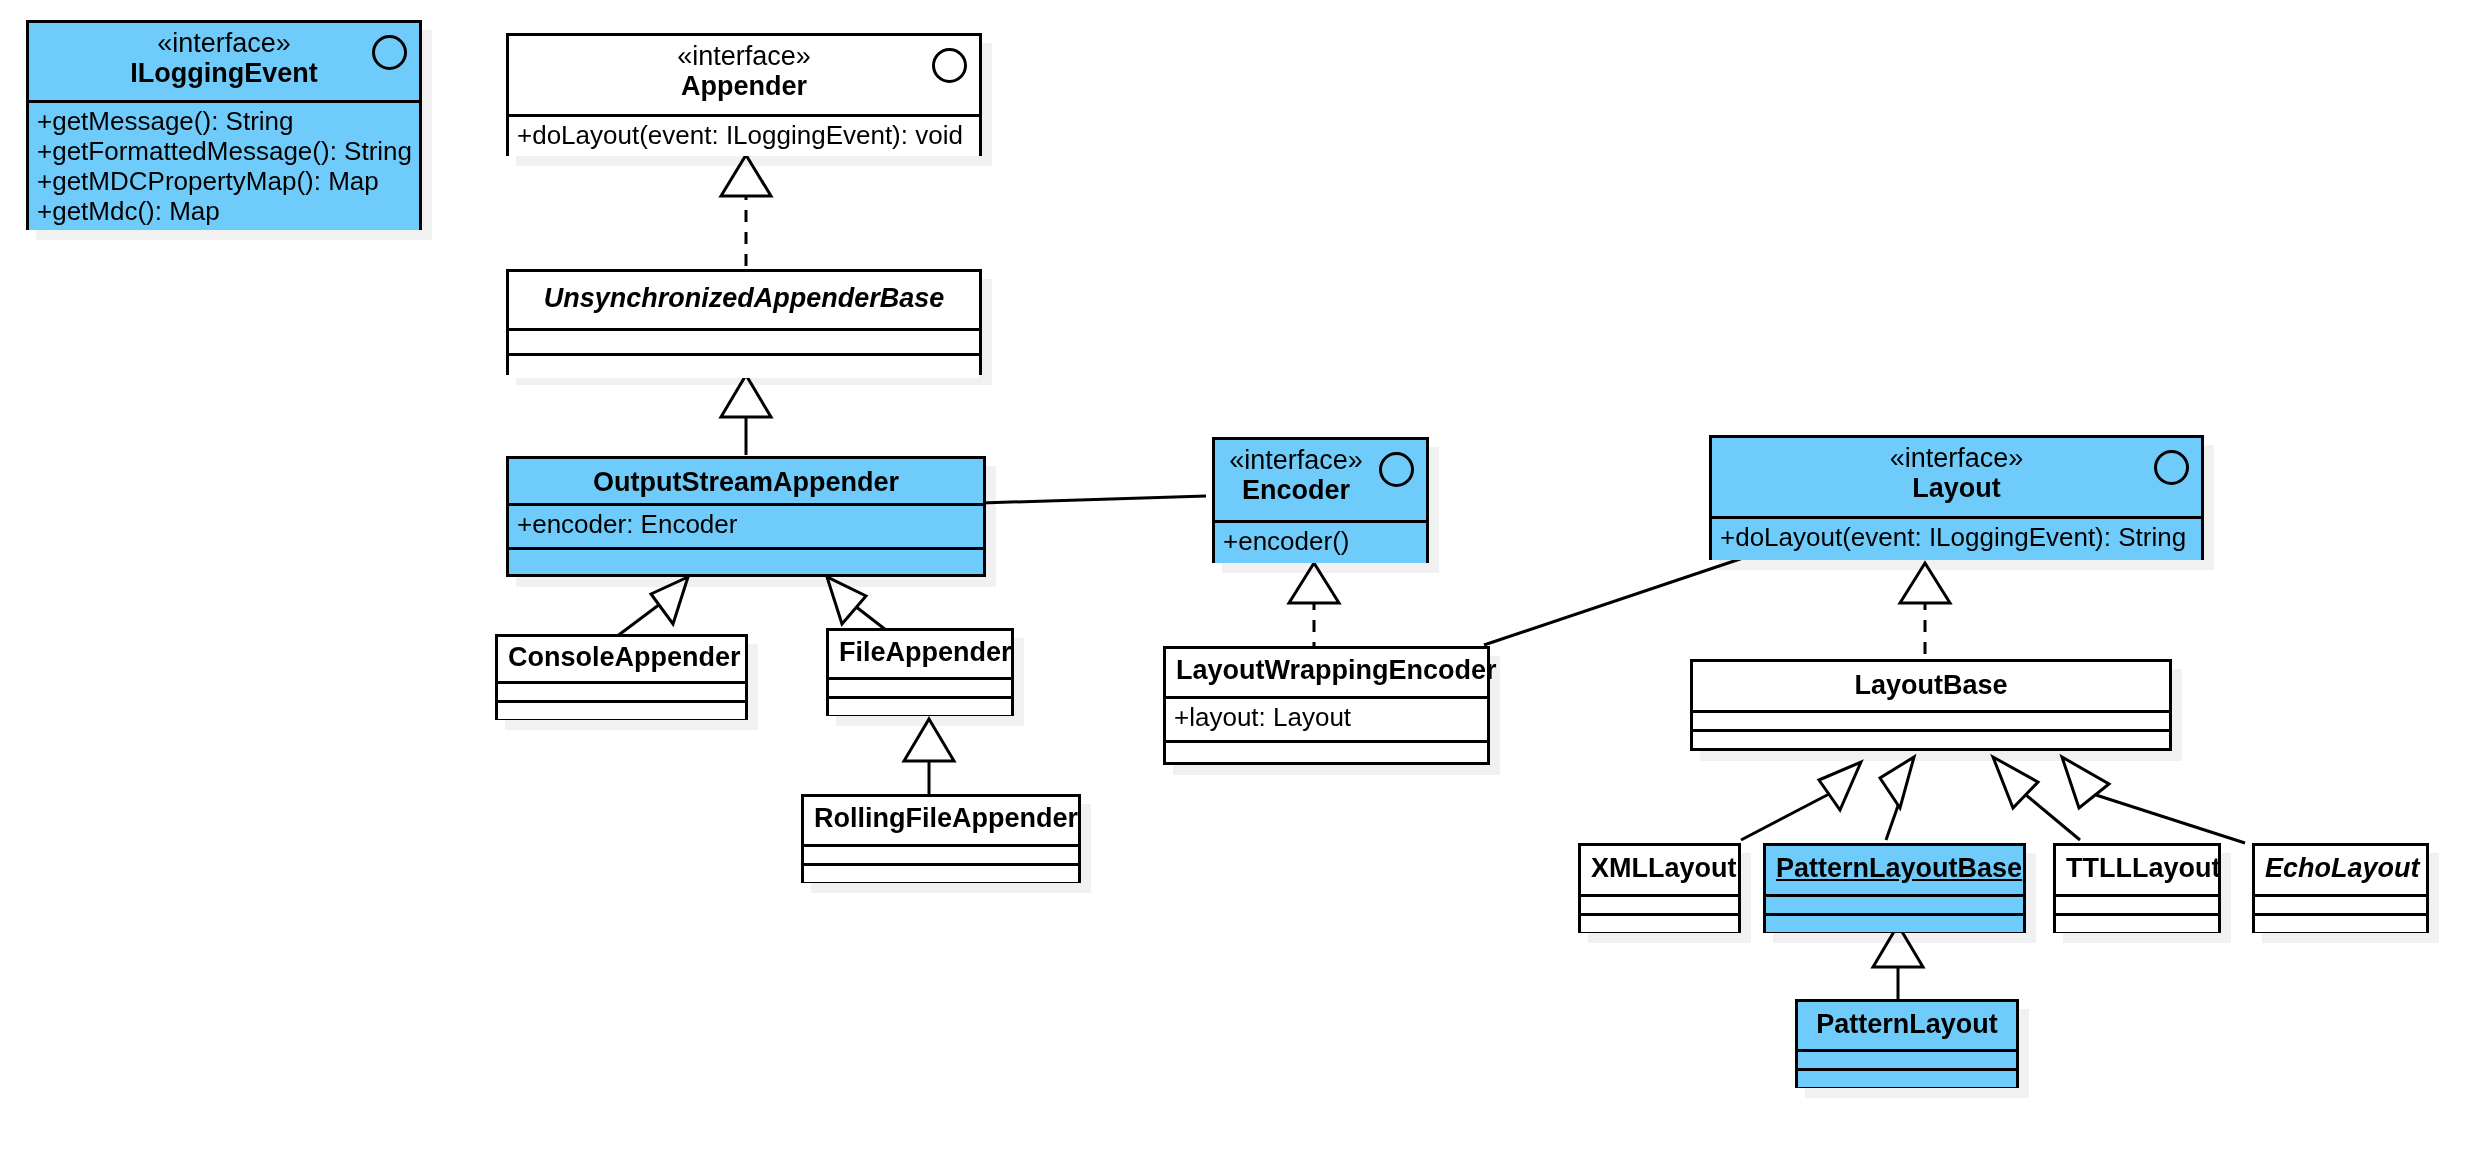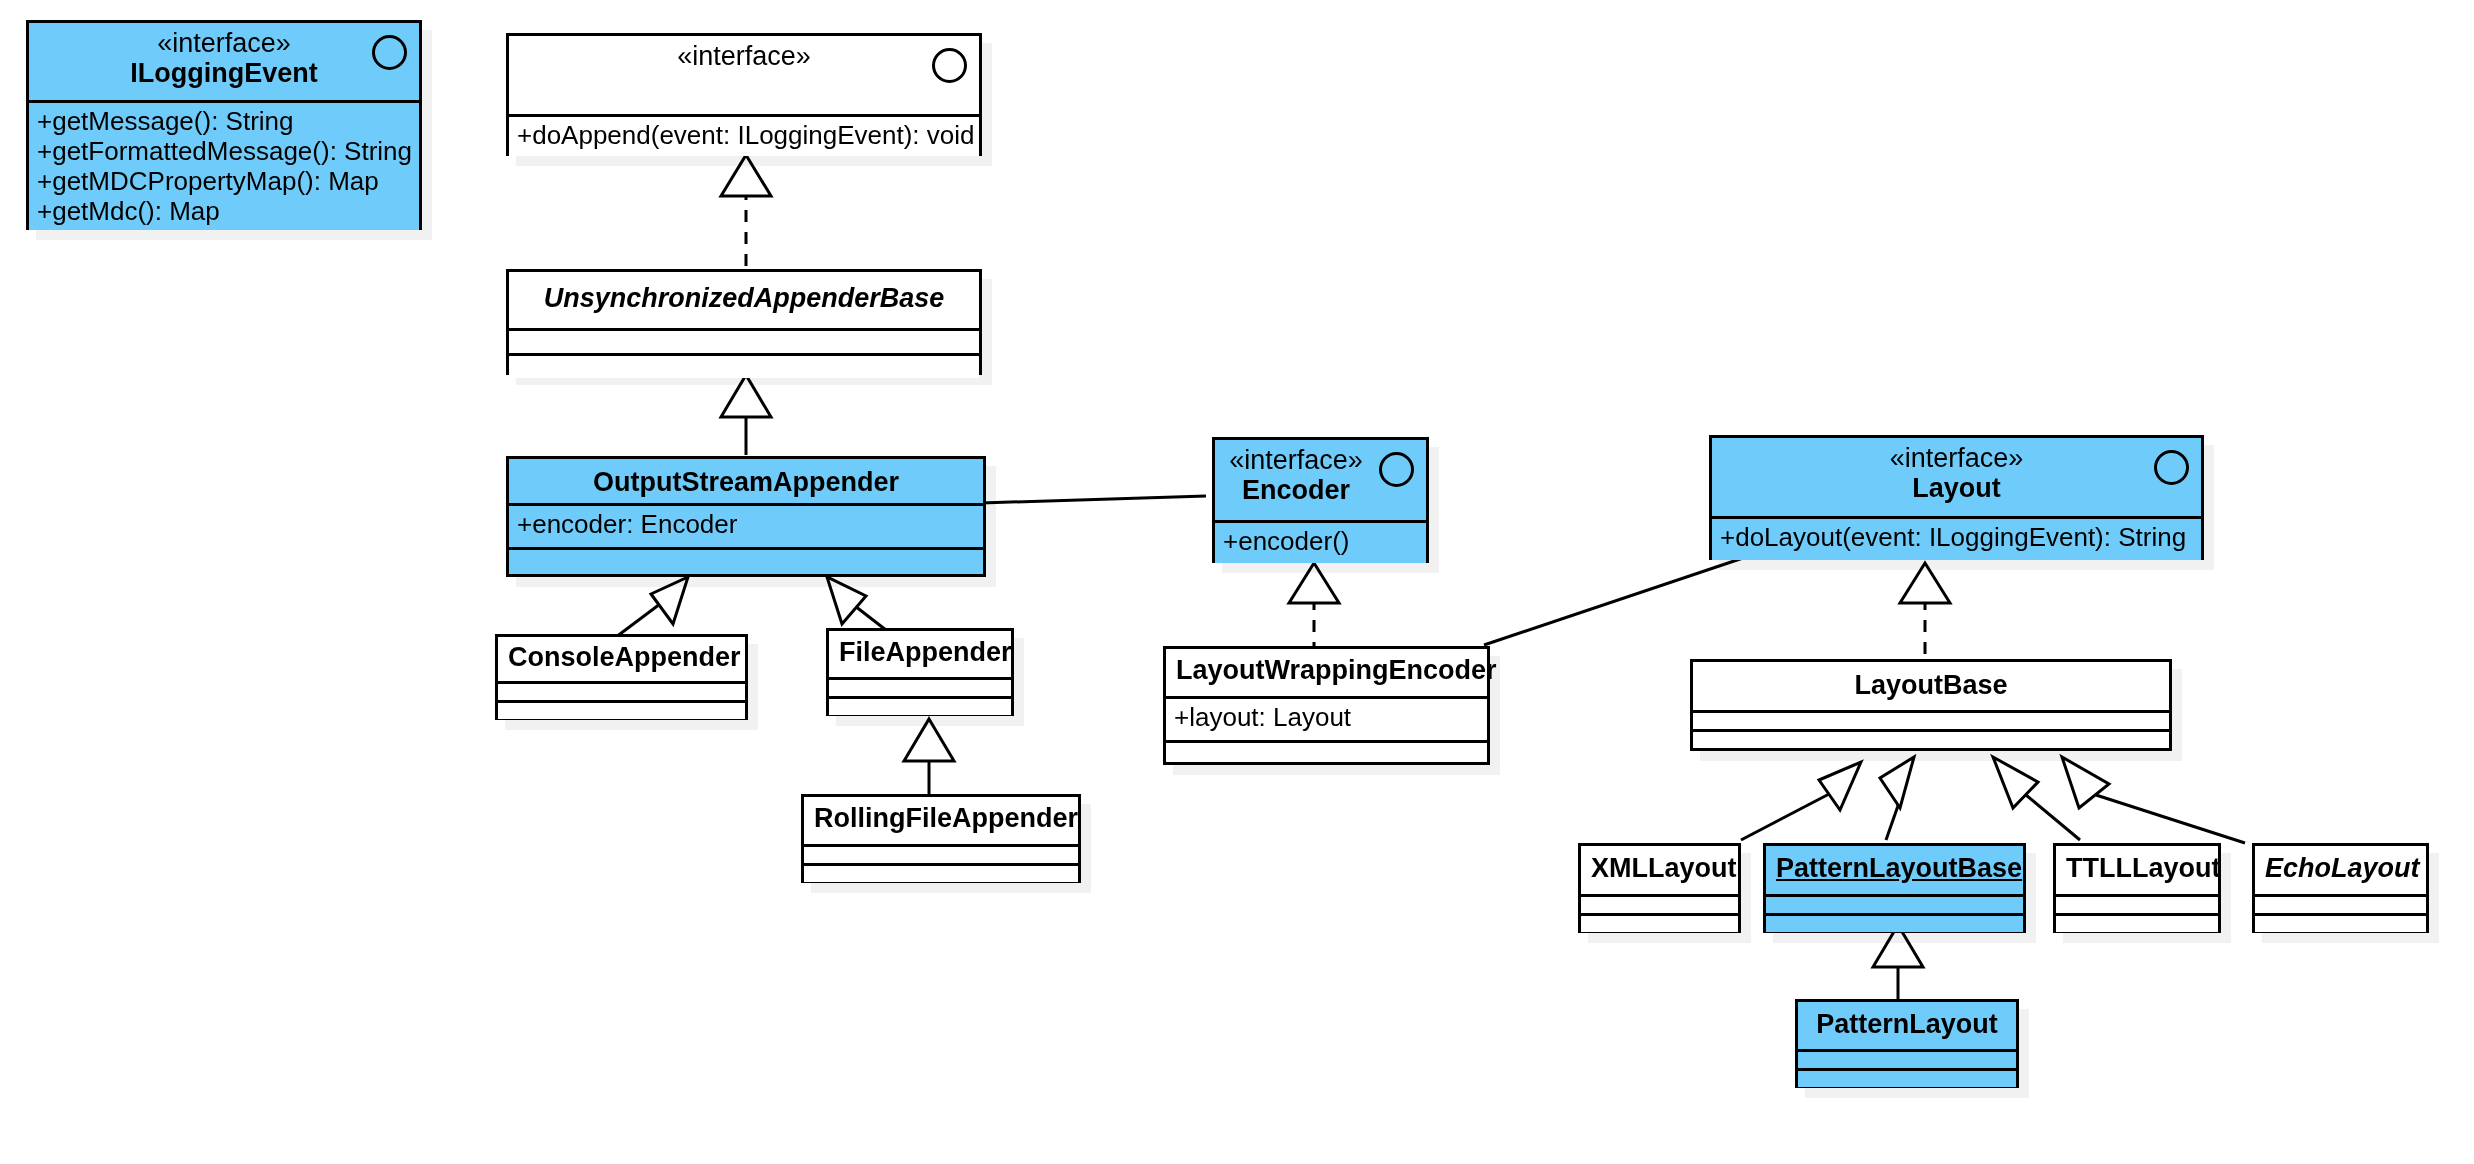--- a/index.html
+++ b/index.html
@@ -172,24 +172,25 @@
       <span class="member">+getMessage(): String</span>
       <span class="member">+getFormattedMessage(): String</span>
       <span class="member">+getMDCPropertyMap(): Map</span>
       <span class="member">+getMdc(): Map</span>
     </div>
   </div>
 
   <div class="uml-box" style="left:500px; top:33px; width:476px; height:123px;">
     <div class="hdr" style="height:78px;">
       <span class="stereotype">«interface»</span>
+      <span class="cls-name">Appender</span>
       <span class="iface-circle"></span>
     </div>
     <div class="compartment" style="height:42px;">
-      <span class="member">+doAppend(event: ILoggingEvent): void</span>
+      <span class="member">+doLayout(event: ILoggingEvent): void</span>
     </div>
   </div>
 
   <div class="uml-box" style="left:500px; top:269px; width:476px; height:106px;">
     <div class="hdr" style="height:56px; padding-top:11px;">
       <span class="cls-name italic">UnsynchronizedAppenderBase</span>
     </div>
     <div class="compartment empty" style="height:25px;"></div>
     <div class="compartment empty" style="height:25px;"></div>
   </div>

